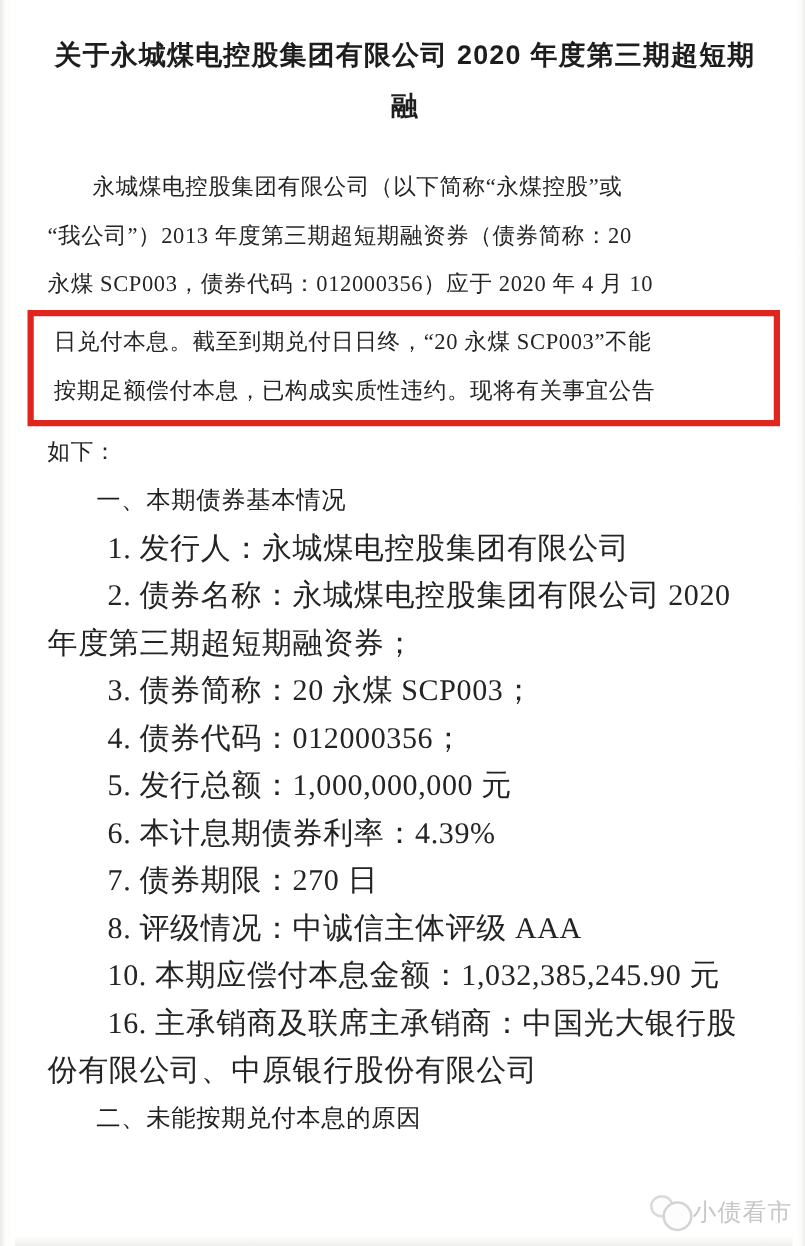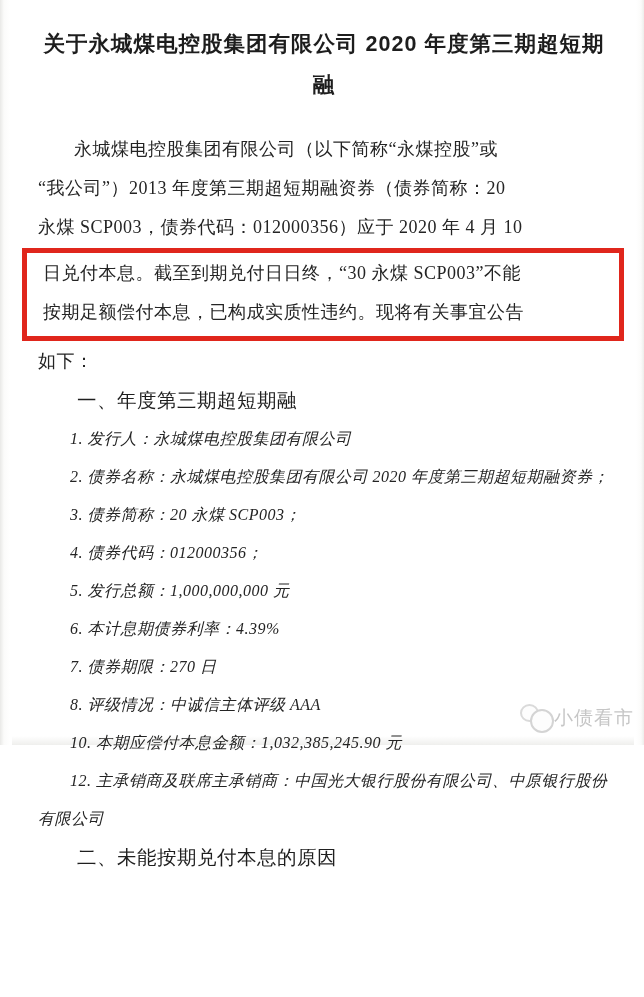--- a/index.html
+++ b/index.html
@@ -5,21 +5,21 @@
   html, body { margin: 0; padding: 0; }
   body {
     width: 644px; height: 997px;
     background: #ffffff;
     font-family: "Liberation Serif", serif;
     color: #262626;
     overflow: hidden;
   }
   .page {
     position: relative;
-    width: 644px; height: 745px;
+    width: 644px; height: 997px;
     background:
       linear-gradient(90deg, #e9e9e7 0px, #fbfbfa 4px, #ffffff 10px) left/12px 100% no-repeat,
       linear-gradient(270deg, #ededeb 0px, #fbfbfa 3px, #ffffff 8px) right/10px 100% no-repeat,
       linear-gradient(0deg, #efefed 0px, #ffffff 9px) bottom/100% 12px no-repeat,
       #ffffff;
     box-sizing: border-box;
     padding: 24px 34px 0 38px;
   }
   .title {
     text-align: center;
@@ -39,27 +39,26 @@
     white-space: nowrap;
     color: #242424;
   }
   .intro-line.indent { text-indent: 2em; }
   .hl-box {
     border: 5px solid #e0261c;
     margin: 1px -14px 1px -16px;
     padding: 1px 8px 4px 16px;
   }
   .body-line {
-    font-size: 16px;
+    font-size: 24px;
     line-height: 38px;
     letter-spacing: 0.5px;
     color: #242424;
     text-indent: 2em;
     margin: 0;
-    font-style: italic;
   }
   .heading {
     font-size: 19.5px;
     line-height: 39px;
     letter-spacing: 0.5px;
     color: #1f1f1f;
     text-indent: 2em;
     margin: 0;
   }
   .watermark {
@@ -99,38 +98,38 @@
 
   <div class="title-block">
     <div class="title">关于永城煤电控股集团有限公司 2020 年度第三期超短期融</div>
   </div>
 
   <div>
     <div class="intro-line indent">永城煤电控股集团有限公司（以下简称“永煤控股”或</div>
     <div class="intro-line">“我公司”）2013 年度第三期超短期融资券（债券简称：20</div>
     <div class="intro-line">永煤 SCP003，债券代码：012000356）应于 2020 年 4 月 10</div>
     <div class="hl-box">
-      <div class="intro-line">日兑付本息。截至到期兑付日日终，“30 永煤 SCP003”不能</div>
+      <div class="intro-line">日兑付本息。截至到期兑付日日终，“20 永煤 SCP003”不能</div>
       <div class="intro-line">按期足额偿付本息，已构成实质性违约。现将有关事宜公告</div>
     </div>
     <div class="intro-line">如下：</div>
   </div>
 
   <div>
-    <p class="heading">一、年度第三期超短期融</p>
+    <p class="heading">一、本期债券基本情况</p>
     <p class="body-line">1. 发行人：永城煤电控股集团有限公司</p>
     <p class="body-line">2. 债券名称：永城煤电控股集团有限公司 2020 年度第三期超短期融资券；</p>
     <p class="body-line">3. 债券简称：20 永煤 SCP003；</p>
     <p class="body-line">4. 债券代码：012000356；</p>
     <p class="body-line">5. 发行总额：1,000,000,000 元</p>
     <p class="body-line">6. 本计息期债券利率：4.39%</p>
     <p class="body-line">7. 债券期限：270 日</p>
     <p class="body-line">8. 评级情况：中诚信主体评级 AAA</p>
     <p class="body-line">10. 本期应偿付本息金额：1,032,385,245.90 元</p>
-    <p class="body-line">12. 主承销商及联席主承销商：中国光大银行股份有限公司、中原银行股份有限公司</p>
+    <p class="body-line">16. 主承销商及联席主承销商：中国光大银行股份有限公司、中原银行股份有限公司</p>
   </div>
 
   <div>
     <p class="heading">二、未能按期兑付本息的原因</p>
 
   </div>
 
   <div class="watermark">
     <span class="wm-logo">
       <span class="wm-circle-small"></span>

